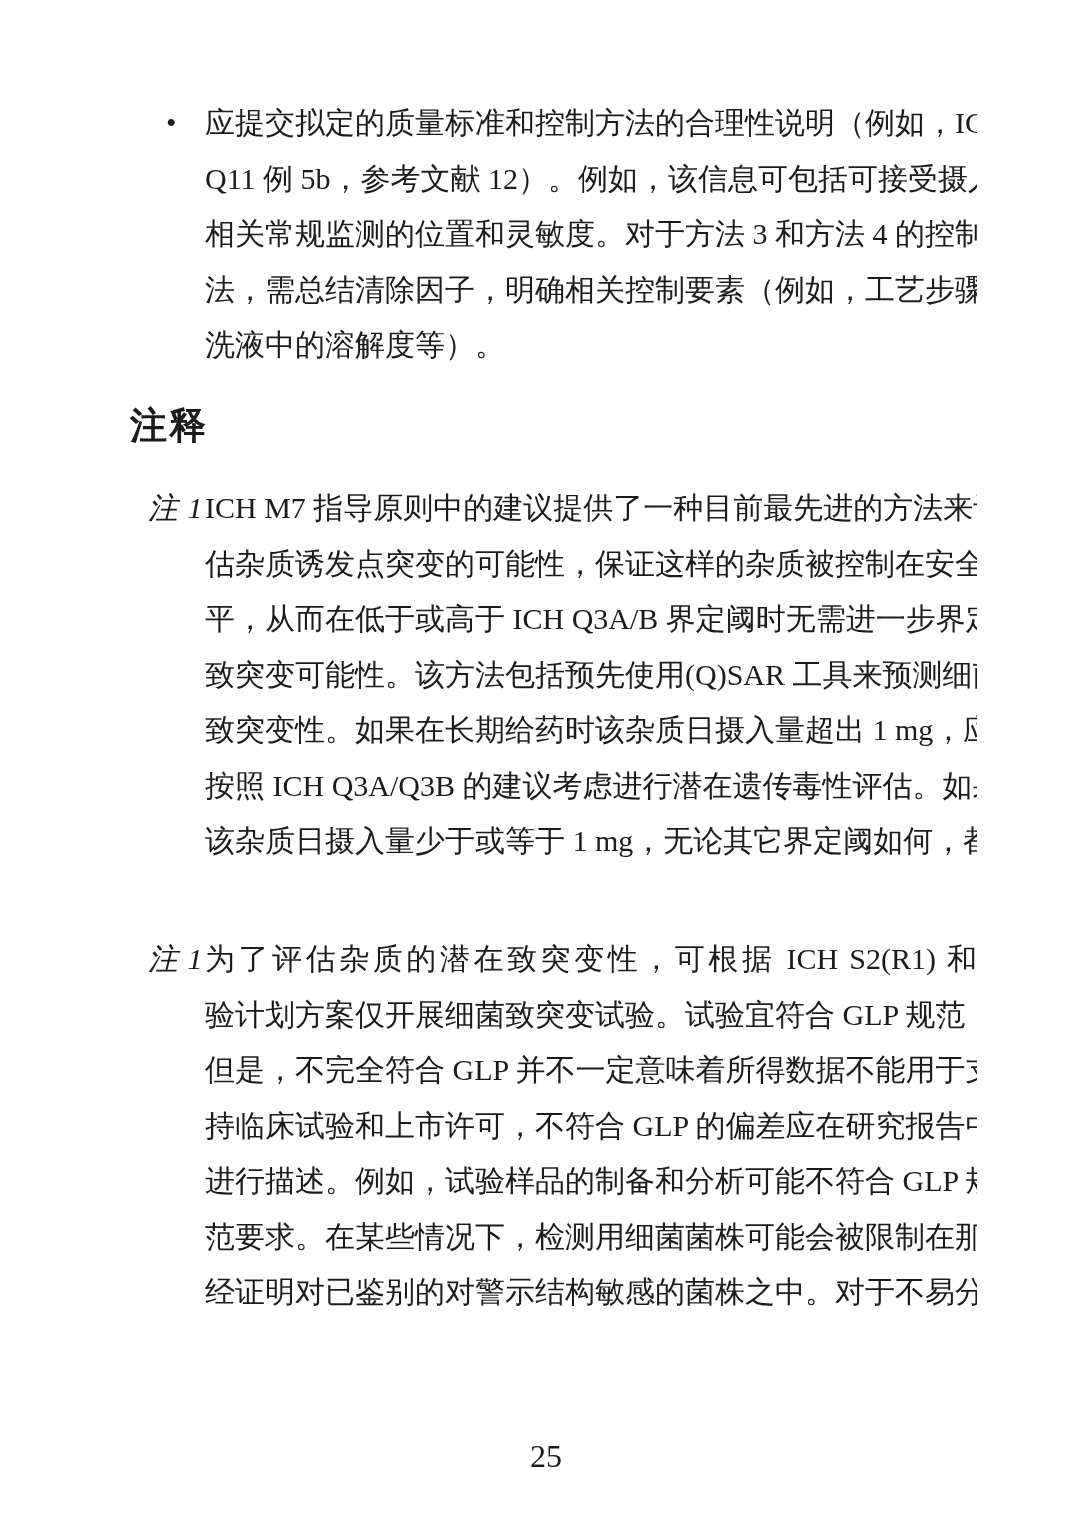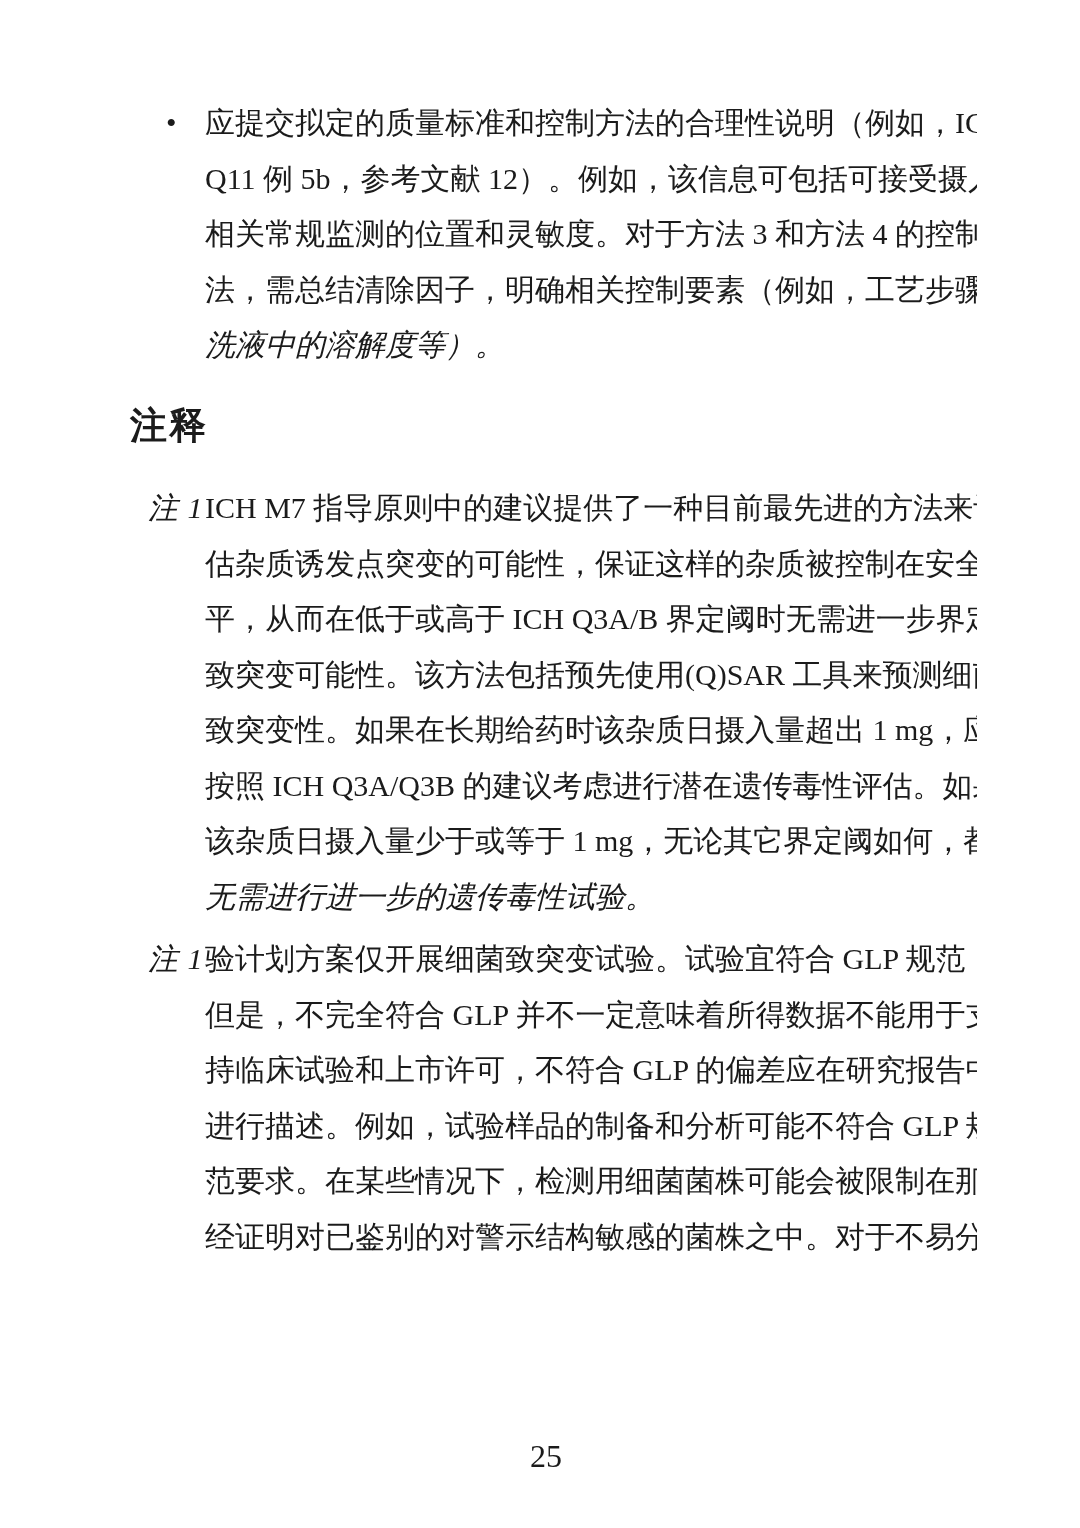--- a/index.html
+++ b/index.html
@@ -26,21 +26,20 @@
     height: 55.5px;
     line-height: 55.5px;
     text-align: justify;
     text-align-last: justify;
     text-justify: inter-character;
     white-space: nowrap;
     overflow: hidden;
   }
   .line-end {
     text-align-last: left;
-    font-style: italic;
   }
   .bullet-marker {
     position: absolute;
     left: 166px;
     top: 95px;
     font-size: 30px;
     line-height: 55.5px;
   }
   .notes-heading {
     position: absolute;
@@ -94,26 +93,26 @@
   <div class="note-label note1-label">注 1</div>
 
   <div class="para note1-para">
       <div class="line">ICH M7 指导原则中的建议提供了一种目前最先进的方法来评</div>
       <div class="line">估杂质诱发点突变的可能性，保证这样的杂质被控制在安全水</div>
       <div class="line">平，从而在低于或高于 ICH Q3A/B 界定阈时无需进一步界定</div>
       <div class="line">致突变可能性。该方法包括预先使用(Q)SAR 工具来预测细菌</div>
       <div class="line">致突变性。如果在长期给药时该杂质日摄入量超出 1 mg，应</div>
       <div class="line">按照 ICH Q3A/Q3B 的建议考虑进行潜在遗传毒性评估。如果</div>
       <div class="line">该杂质日摄入量少于或等于 1 mg，无论其它界定阈如何，都</div>
-      <div class="line line-end">无需进行进一步的遗传毒性试验。</div>
     </div>
 
   <div class="note-label note2-label">注 1</div>
 
   <div class="para note2-para">
+      <div class="line">为了评估杂质的潜在致突变性，可根据 ICH S2(R1) 和</div>
       <div class="line">验计划方案仅开展细菌致突变试验。试验宜符合 GLP 规范；</div>
       <div class="line">但是，不完全符合 GLP 并不一定意味着所得数据不能用于支</div>
       <div class="line">持临床试验和上市许可，不符合 GLP 的偏差应在研究报告中</div>
       <div class="line">进行描述。例如，试验样品的制备和分析可能不符合 GLP 规</div>
       <div class="line">范要求。在某些情况下，检测用细菌菌株可能会被限制在那些</div>
       <div class="line">经证明对已鉴别的对警示结构敏感的菌株之中。对于不易分离</div>
     </div>
 
   <div class="page-number">25</div>
 

